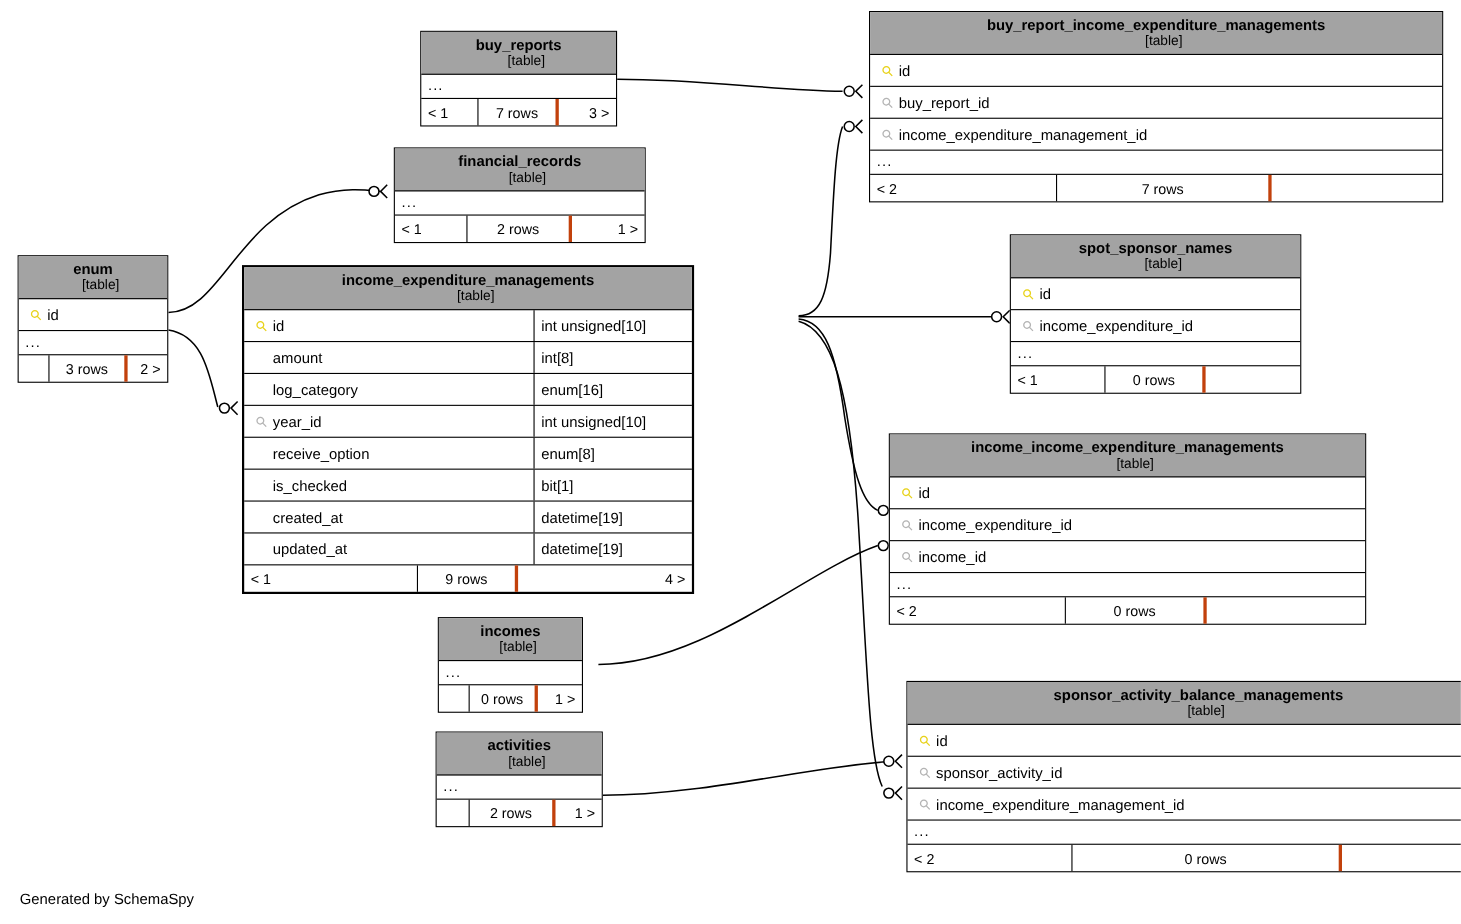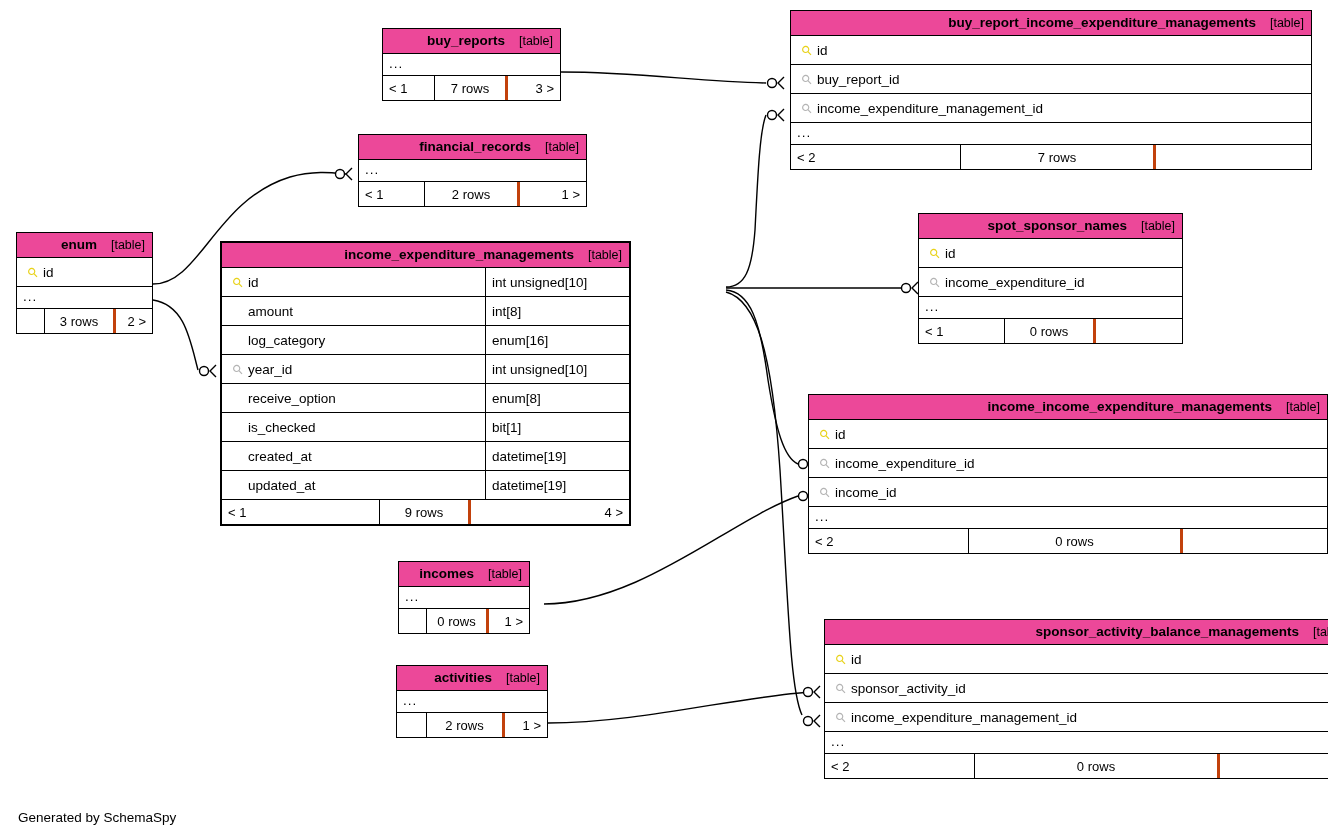--- a/index.html
+++ b/index.html
@@ -34,25 +34,26 @@
     box-sizing: border-box;
     font-size: 13.5px;
     color: #000000;
   }
   .table-box.thick {
     border-width: 2px;
   }
   .tbl-header {
     display: flex;
     align-items: center;
-    justify-content: flex-end;
-    background: #ec4899;
+    justify-content: space-between;
+    background: #a3a3a3;
     border-bottom: 1px solid #000000;
     padding: 4px 7px 5px 7px;
     box-sizing: border-box;
+    flex-direction: column;
   }
   .tbl-name {
     font-weight: bold;
     font-size: 13.5px;
     white-space: nowrap;
   }
   .tbl-kind {
     font-size: 12.5px;
     color: #000000;
     margin-left: 14px;
@@ -147,21 +148,21 @@
     font-size: 13.5px;
     color: #000000;
   }
   
   #t-buy_reports      { left: 382px;  top: 28px;  width: 179px; }
   #t-buy_rie          { left: 790px;  top: 10px;  width: 522px; }
   #t-financial        { left: 358px;  top: 134px; width: 229px; }
   #t-years            { left: 16px;   top: 232px; width: 137px; }
   #t-iem              { left: 220px;  top: 241px; width: 411px; }
   #t-spot             { left: 918px;  top: 213px; width: 265px; }
-  #t-iiem             { left: 808px;  top: 394px; width: 520px; }
+  #t-iiem             { left: 808px;  top: 394px; width: 434px; }
   #t-incomes          { left: 398px;  top: 561px; width: 132px; }
   #t-activities       { left: 396px;  top: 665px; width: 152px; }
   #t-sabm             { left: 824px;  top: 619px; width: 531px; }
 </style>
 </head>
 <body>
 
 <div id="canvas">
 
   <svg id="edges" viewBox="0 0 1328 840">

